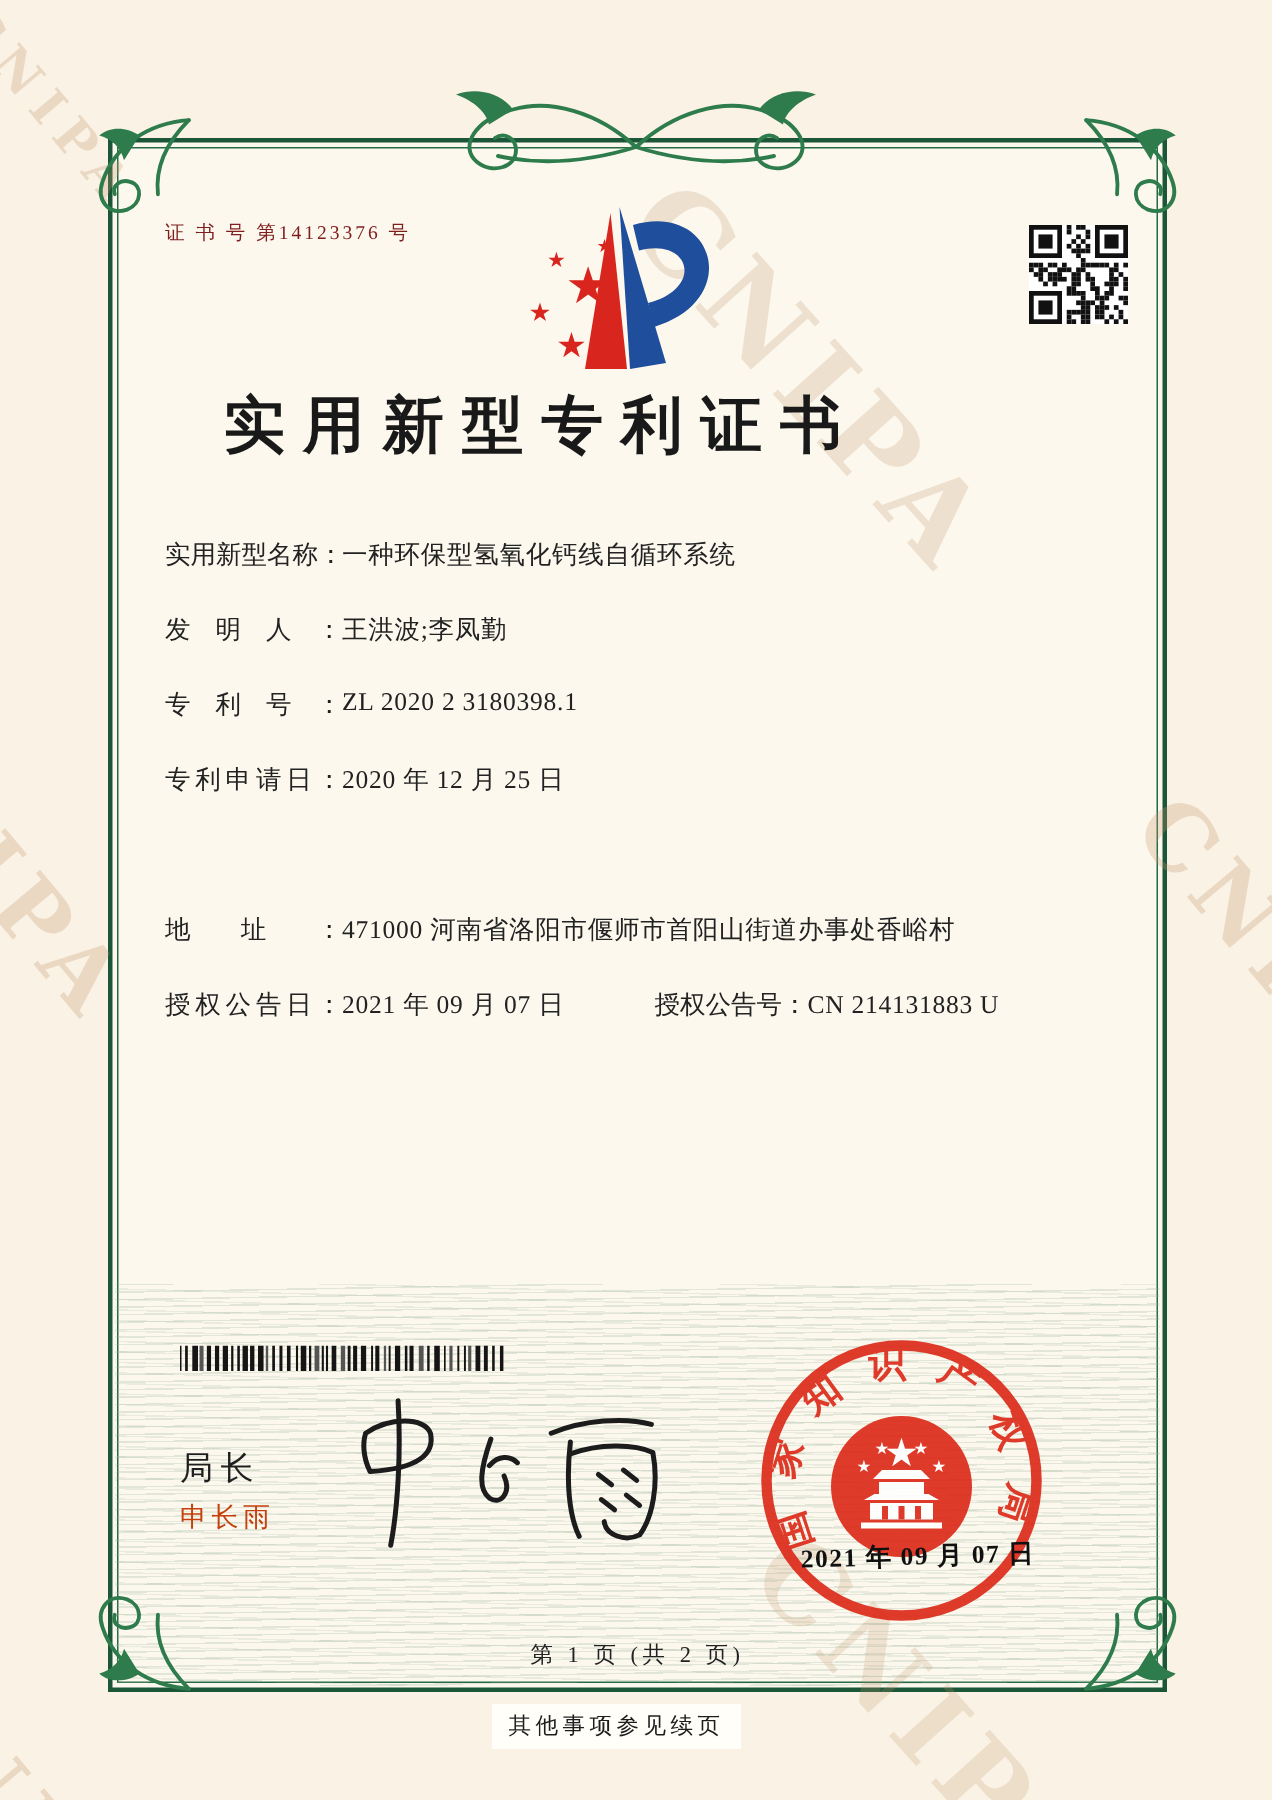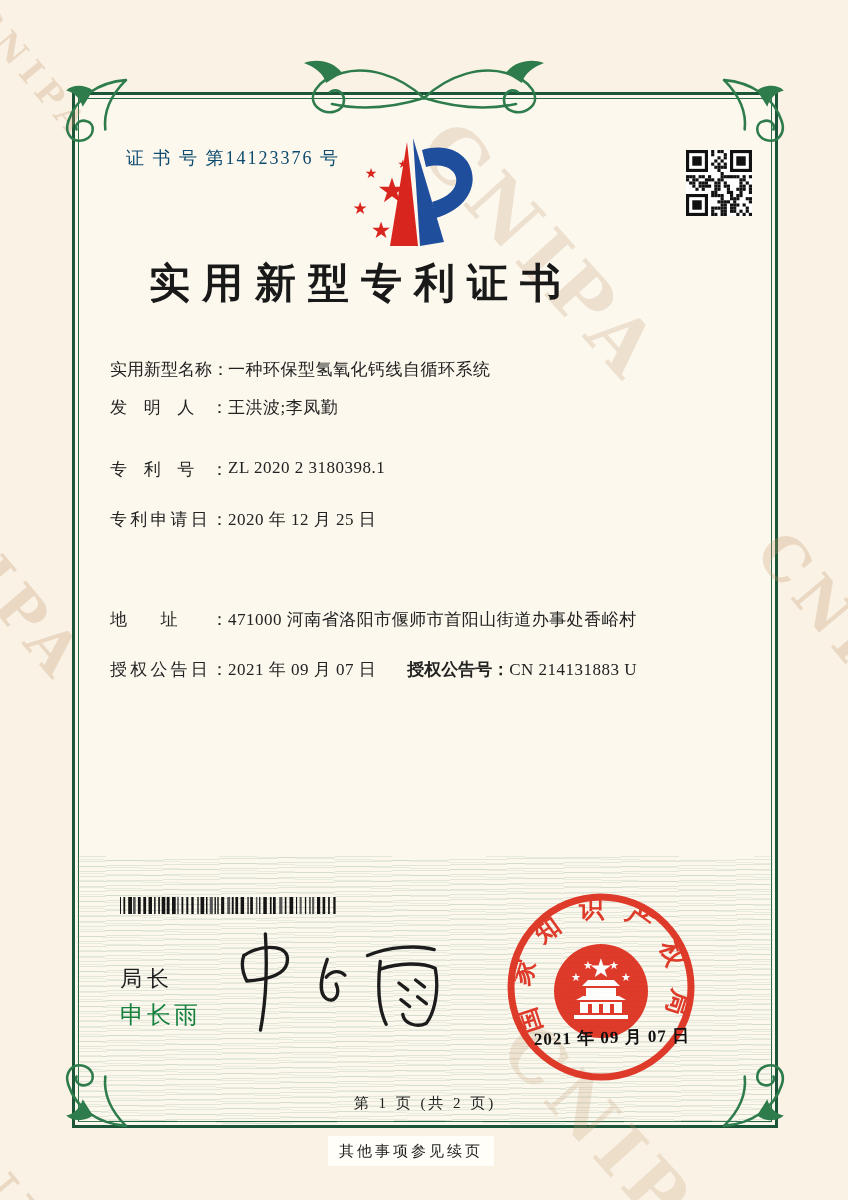--- a/index.html
+++ b/index.html
@@ -28,41 +28,41 @@
     font-weight:bold; color:rgba(197,150,108,0.28); letter-spacing:8px;
     transform-origin:0 0; white-space:nowrap; z-index:1; pointer-events:none;
   }
   .wm1{left:-6px; top:-4px; font-size:34px; transform:rotate(50deg);}
   .wm2{left:468px; top:104px; font-size:76px; transform:rotate(48deg); color:rgba(197,150,108,0.24);}
   .wm3{left:-66px; top:452px; font-size:60px; transform:rotate(50deg);}
   .wm4{left:796px; top:518px; font-size:60px; transform:rotate(50deg);}
   .wm5{left:-40px; top:1092px; font-size:60px; transform:rotate(50deg);}
   .wm6{left:548px; top:1006px; font-size:72px; transform:rotate(48deg); color:rgba(197,150,108,0.22);}
   
-  .certno{position:absolute; left:110px; top:146px; font-size:18px; letter-spacing:2px; color:#0c4a6e; z-index:3;margin-left:16px;}
+  .certno{position:absolute; left:110px; top:146px; font-size:13px; letter-spacing:2px; color:#7f1d1d; z-index:3;}
   .logo{position:absolute; left:350px; top:134px; z-index:3;}
   .qr{position:absolute; left:686px; top:150px; z-index:3; background:#fff;}
   .title{
     position:absolute; left:72px; top:256px; width:578px; text-align:center;
     font-size:41px; font-weight:600; letter-spacing:12px; color:#191919; z-index:3;
   }
   
   .row{position:absolute; left:110px; width:650px; font-size:17px; color:#222; z-index:3; white-space:nowrap;}
   .flabel{display:inline-block; width:118px; text-align:justify; text-align-last:justify; vertical-align:top;}
-  .flabel2{display:inline-block; margin-left:31px;font-weight:bold;}
+  .flabel2{display:inline-block; margin-left:60px;}
   .fvalue{letter-spacing:0.5px;}
-  .r0{top:358px}.r1{top:396px}.r2{top:458px}.r3{top:508px}.r4{top:558px}.r5{top:608px}.r6{top:658px}
+  .r0{top:358px}.r1{top:408px}.r2{top:458px}.r3{top:508px}.r4{top:558px}.r5{top:608px}.r6{top:658px}
   
   .paras{position:absolute; left:108px; top:698px; width:642px; z-index:3;}
   .paras p{margin:0; font-size:16.5px; line-height:1.62; text-indent:2em; letter-spacing:0.5px; color:#1d1d1d;}
   
   .barcode{position:absolute; left:120px; top:897px; z-index:3;}
   .officialtitle{position:absolute; left:120px; top:964px; font-size:22px; letter-spacing:5px; color:#1f1f1f;
     font-family:"Liberation Sans","DejaVu Sans",sans-serif; z-index:3;}
-  .officialname{position:absolute; left:120px; top:999px; font-size:24px; letter-spacing:3px; color:#15803d;
+  .officialname{position:absolute; left:120px; top:999px; font-size:18px; letter-spacing:3px; color:#c2410c;
     font-family:"Liberation Sans","DejaVu Sans",sans-serif; z-index:3;}
   .signature{position:absolute; left:232px; top:926px; z-index:3;}
   .seal{position:absolute; left:504px; top:890px; z-index:4;}
   .sealdate{
     position:absolute; left:520px; top:1026px; width:184px; text-align:center;
     font-size:17px; font-weight:600; color:#101010; letter-spacing:1px;
     transform:rotate(-1.5deg); z-index:5;
   }
   .footerpage{position:absolute; left:72px; top:1094px; width:706px; text-align:center;
     font-size:15px; letter-spacing:3px; color:#222; z-index:3;}

